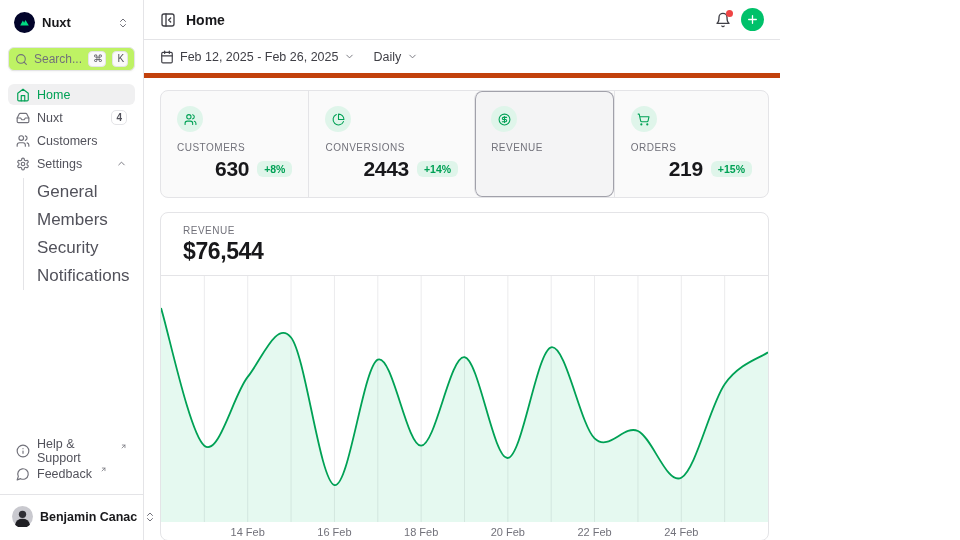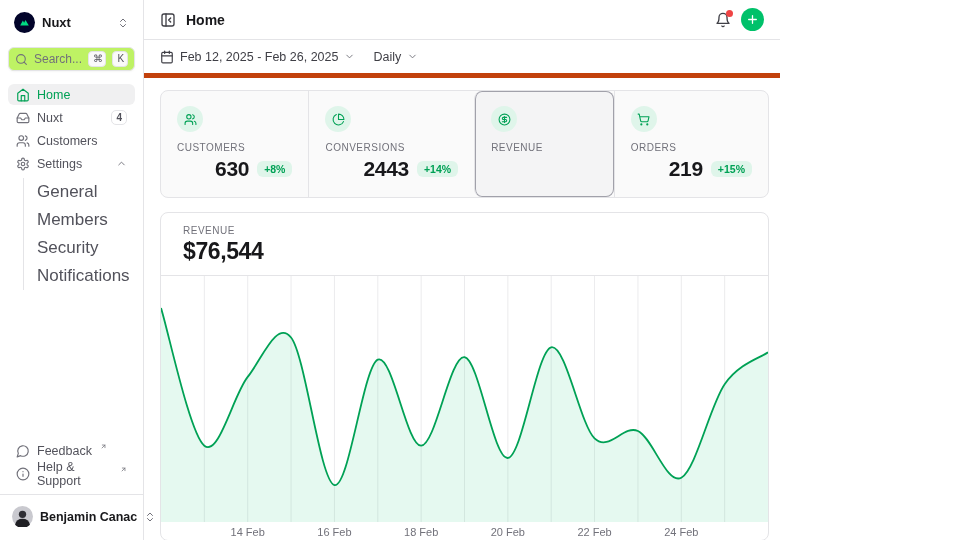--- a/index.html
+++ b/index.html
@@ -173,40 +173,40 @@
         <div class="subnav-item">Members</div>
         <div class="subnav-item">Security</div>
         <div class="subnav-item">Notifications</div>
       </div>
     </nav>
 
     <div class="side-footer">
       <div class="nav-item">
         <span>
           <svg width="14" height="14" viewBox="0 0 24 24" fill="none" stroke="#71717a" stroke-width="2" stroke-linecap="round" stroke-linejoin="round">
-              <path d="M7.9 20A9 9 0 1 0 4 16.1L2 22Z"></path>
-            </svg>
-        </span>
-        <span>Feedback</span>
+              <circle cx="12" cy="12" r="10"></circle>
+              <path d="M12 16v-4"></path>
+              <path d="M12 8h.01"></path>
+            </svg>
+        </span>
+        <span>Help &amp; Support</span>
         <span class="ext-arrow">
           <svg width="7" height="7" viewBox="0 0 24 24" fill="none" stroke="#71717a" stroke-width="2.6" stroke-linecap="round" stroke-linejoin="round">
               <path d="M7 17 17 7"></path>
               <path d="M8 7h9v9"></path>
             </svg>
         </span>
       </div>
       <div class="nav-item">
         <span>
           <svg width="14" height="14" viewBox="0 0 24 24" fill="none" stroke="#71717a" stroke-width="2" stroke-linecap="round" stroke-linejoin="round">
-              <circle cx="12" cy="12" r="10"></circle>
-              <path d="M12 16v-4"></path>
-              <path d="M12 8h.01"></path>
-            </svg>
-        </span>
-        <span>Help &amp; Support</span>
+              <path d="M7.9 20A9 9 0 1 0 4 16.1L2 22Z"></path>
+            </svg>
+        </span>
+        <span>Feedback</span>
         <span class="ext-arrow">
           <svg width="7" height="7" viewBox="0 0 24 24" fill="none" stroke="#71717a" stroke-width="2.6" stroke-linecap="round" stroke-linejoin="round">
               <path d="M7 17 17 7"></path>
               <path d="M8 7h9v9"></path>
             </svg>
         </span>
       </div>
       <div class="divider"></div>
       <div class="user-row">
         <span>

